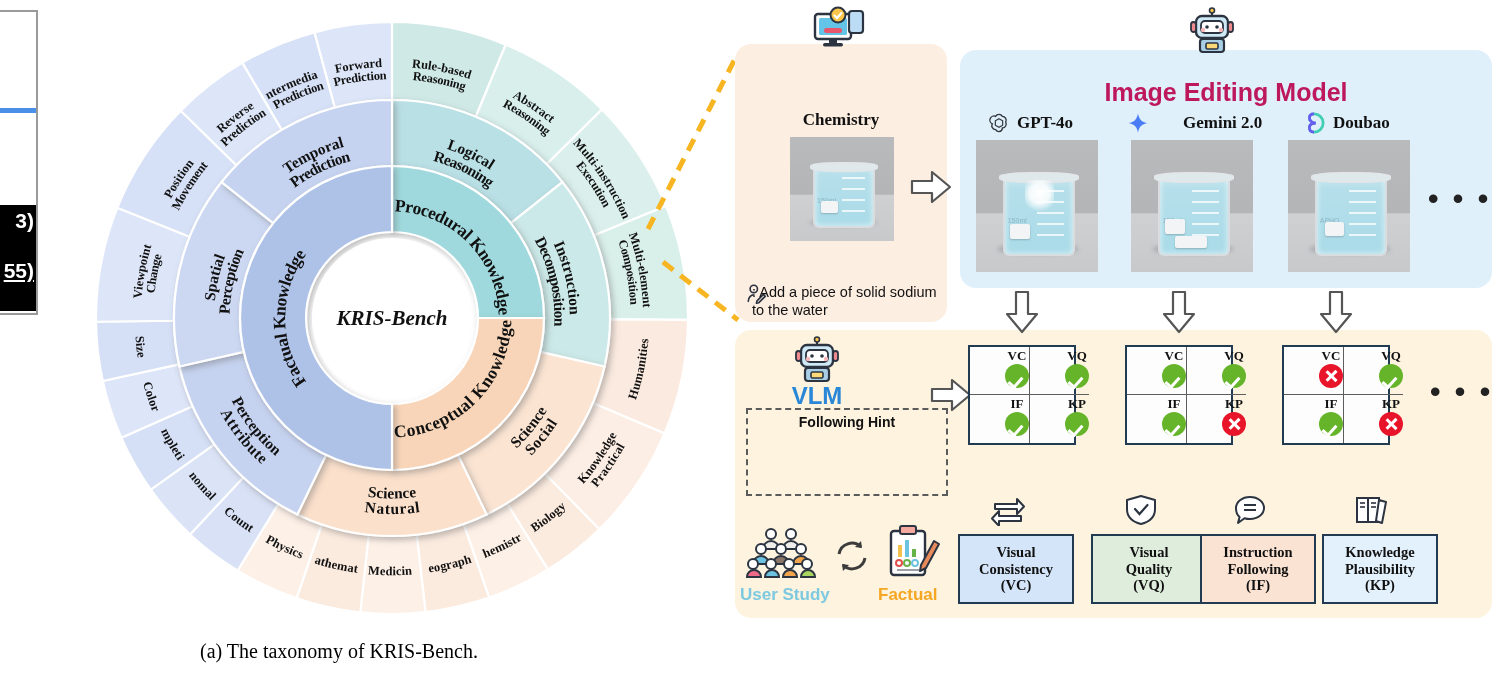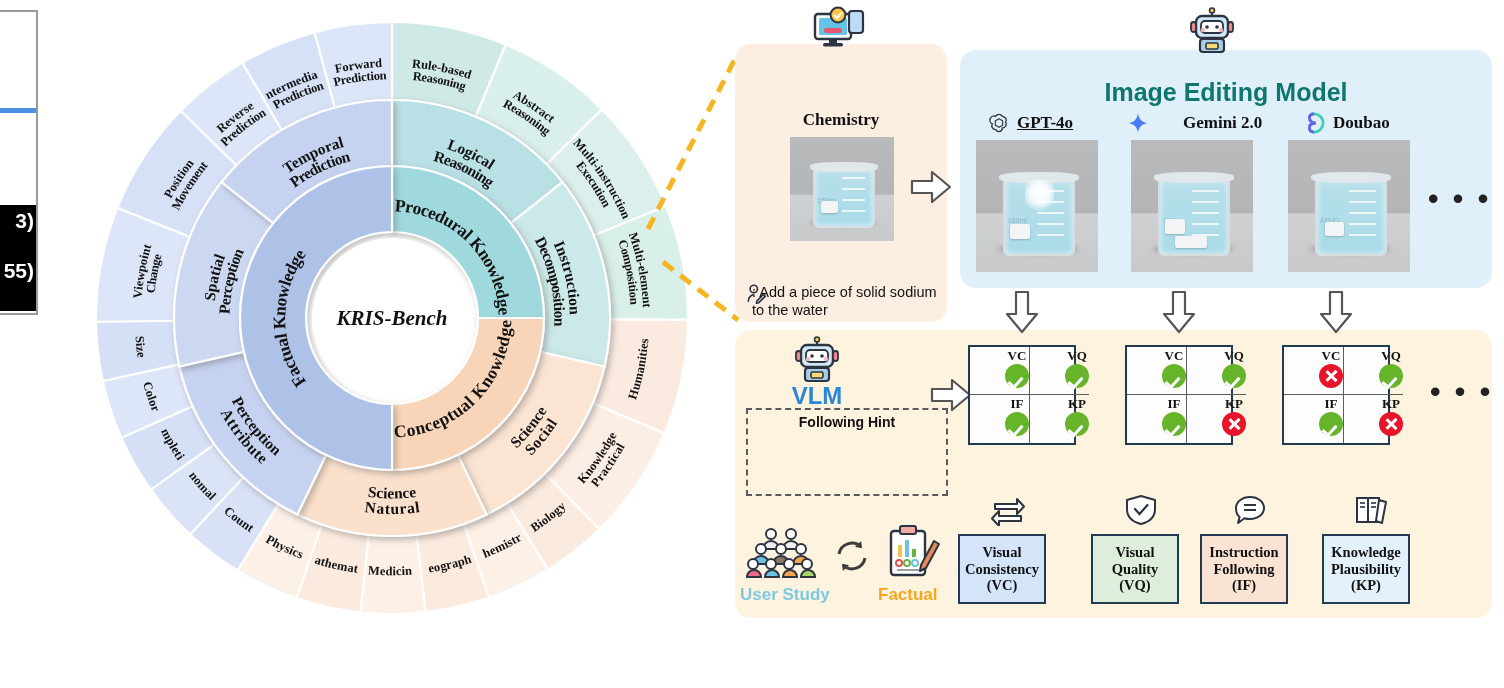--- a/index.html
+++ b/index.html
@@ -8,21 +8,21 @@
   .fig{position:absolute;inset:0;}
 
   
   #edge-artifact{position:absolute;left:0;top:10px;width:38px;height:305px;
       background:#fff;border:2px solid #9a9a9a;border-left:none;box-sizing:border-box;}
   #edge-blue-rule{position:absolute;left:0;top:108px;width:36px;height:5px;background:#4a90e8;}
   #edge-black{position:absolute;left:0;top:205px;width:36px;height:106px;background:#000;}
   #edge-black span{display:block;color:#fff;font-family:"Liberation Sans",sans-serif;
       font-weight:700;font-size:21px;text-align:right;padding-right:2px;}
   #edge-black span.a{margin-top:4px;}
-  #edge-black span.b{margin-top:26px;}
+  #edge-black span.b{margin-top:26px;text-decoration:underline;}
 
   
   #sunburst{position:absolute;left:16px;top:12px;width:760px;height:610px;}
   #sunburst svg{display:block;}
   .seg{stroke:#ffffff;stroke-width:2.2;}
   .arcLbl{font-family:"Liberation Serif",serif;font-weight:700;fill:#111;}
   .core-label{font-family:"Liberation Serif",serif;font-style:italic;font-weight:700;
       font-size:21px;fill:#111;}
 
   
@@ -35,21 +35,21 @@
       background:#fdeee2;border-radius:16px;}
   #panel-model{position:absolute;left:960px;top:50px;width:532px;height:238px;
       background:#dff0fb;border-radius:16px;}
   #panel-eval{position:absolute;left:735px;top:330px;width:757px;height:288px;
       background:#fdf3df;border-radius:16px;}
 
   .ttl{font-family:"Liberation Sans",sans-serif;font-weight:700;text-align:center;}
   #user-title{position:absolute;left:735px;top:76px;width:212px;font-size:25px;
       color:#7fd2e2;letter-spacing:1px;}
   #model-title{position:absolute;left:960px;top:78px;width:532px;font-size:25px;
-      color:#0f766e;}
+      color:#be185d;}
   #vlm-title{position:absolute;left:757px;top:382px;width:120px;font-size:24px;
       color:#2a87d8;text-align:center;}
 
   #chem-label{position:absolute;left:735px;top:110px;width:212px;text-align:center;
       font-size:17px;font-weight:700;color:#111;}
 
   .beaker{position:absolute;border:0;overflow:hidden;background:#b3b4b6;}
   .beaker .bk-bg{position:absolute;inset:0;
       background:linear-gradient(#b9babc 0%,#b4b5b7 55%,#cfd0d2 56%,#c8c9cb 100%);}
   .beaker .glass{position:absolute;left:22%;top:26%;width:56%;height:60%;
@@ -71,21 +71,21 @@
       background:radial-gradient(circle at 50% 40%,#fff 0%,rgba(255,255,255,.85) 40%,
       rgba(255,255,255,0) 72%);}
 
   #input-beaker{left:790px;top:137px;width:104px;height:104px;}
   #out1-beaker{left:976px;top:140px;width:122px;height:132px;}
   #out2-beaker{left:1131px;top:140px;width:122px;height:132px;}
   #out3-beaker{left:1288px;top:140px;width:122px;height:132px;}
 
   .model-name{position:absolute;font-size:17px;font-weight:700;color:#111;
       font-family:"Liberation Serif",serif;}
-  #m1-name{left:1017px;top:113px;text-decoration:underline;}
+  #m1-name{left:1017px;top:113px;}
   #m2-name{left:1159px;top:113px;margin-left:24px;}
   #m3-name{left:1333px;top:113px;}
 
   .model-logo{position:absolute;width:22px;height:22px;top:112px;}
   #m1-logo{left:988px;}
   #m2-logo{left:1127px;}
   #m3-logo{left:1303px;}
 
   #instruction{position:absolute;left:752px;top:283px;width:190px;font-size:14.5px;
       color:#111;line-height:1.25;font-family:"Liberation Sans",sans-serif;}
@@ -113,21 +113,21 @@
   .mark.ok::after{content:"";position:absolute;left:6px;top:10px;width:6px;height:11px;
       border:solid #fff;border-width:0 3.4px 3.4px 0;transform:rotate(42deg);}
   .mark.no::before,.mark.no::after{content:"";position:absolute;left:10.5px;top:5px;
       width:3.4px;height:14px;background:#fff;}
   .mark.no::before{transform:rotate(45deg);}
   .mark.no::after{transform:rotate(-45deg);}
   #grid1{left:968px;top:345px;}
   #grid2{left:1125px;top:345px;}
   #grid3{left:1282px;top:345px;}
 
-  .metric{position:absolute;width:88px;height:70px;border:2.4px solid #213c52;
+  .metric{position:absolute;width:116px;height:70px;border:2.4px solid #213c52;
       box-sizing:border-box;display:flex;align-items:center;justify-content:center;
       text-align:center;font-size:14.5px;font-weight:700;line-height:1.15;color:#111;
       font-family:"Liberation Serif",serif;}
   #metric1{left:958px;top:534px;background:#d4e5fa;}
   #metric2{left:1091px;top:534px;background:#dfeedc;}
   #metric3{left:1200px;top:534px;background:#fae3d2;}
   #metric4{left:1322px;top:534px;background:#e2f1fb;}
 
   .metric-icon{position:absolute;width:34px;height:32px;top:494px;}
   #mi1{left:991px;} #mi2{left:1124px;} #mi3{left:1233px;} #mi4{left:1355px;}
@@ -571,14 +571,15 @@
       </span>
     </div>
   <div class="metric" id="metric4" style="background: rgb(226, 241, 251);">
       <span>
         <div>Knowledge</div>
         <div>Plausibility</div>
         <div>(KP)</div>
       </span>
     </div>
 
+  <div class="caption" id="caption-a">(a)  The taxonomy of KRIS-Bench.</div>
 
 </div>
 
 </body></html>

